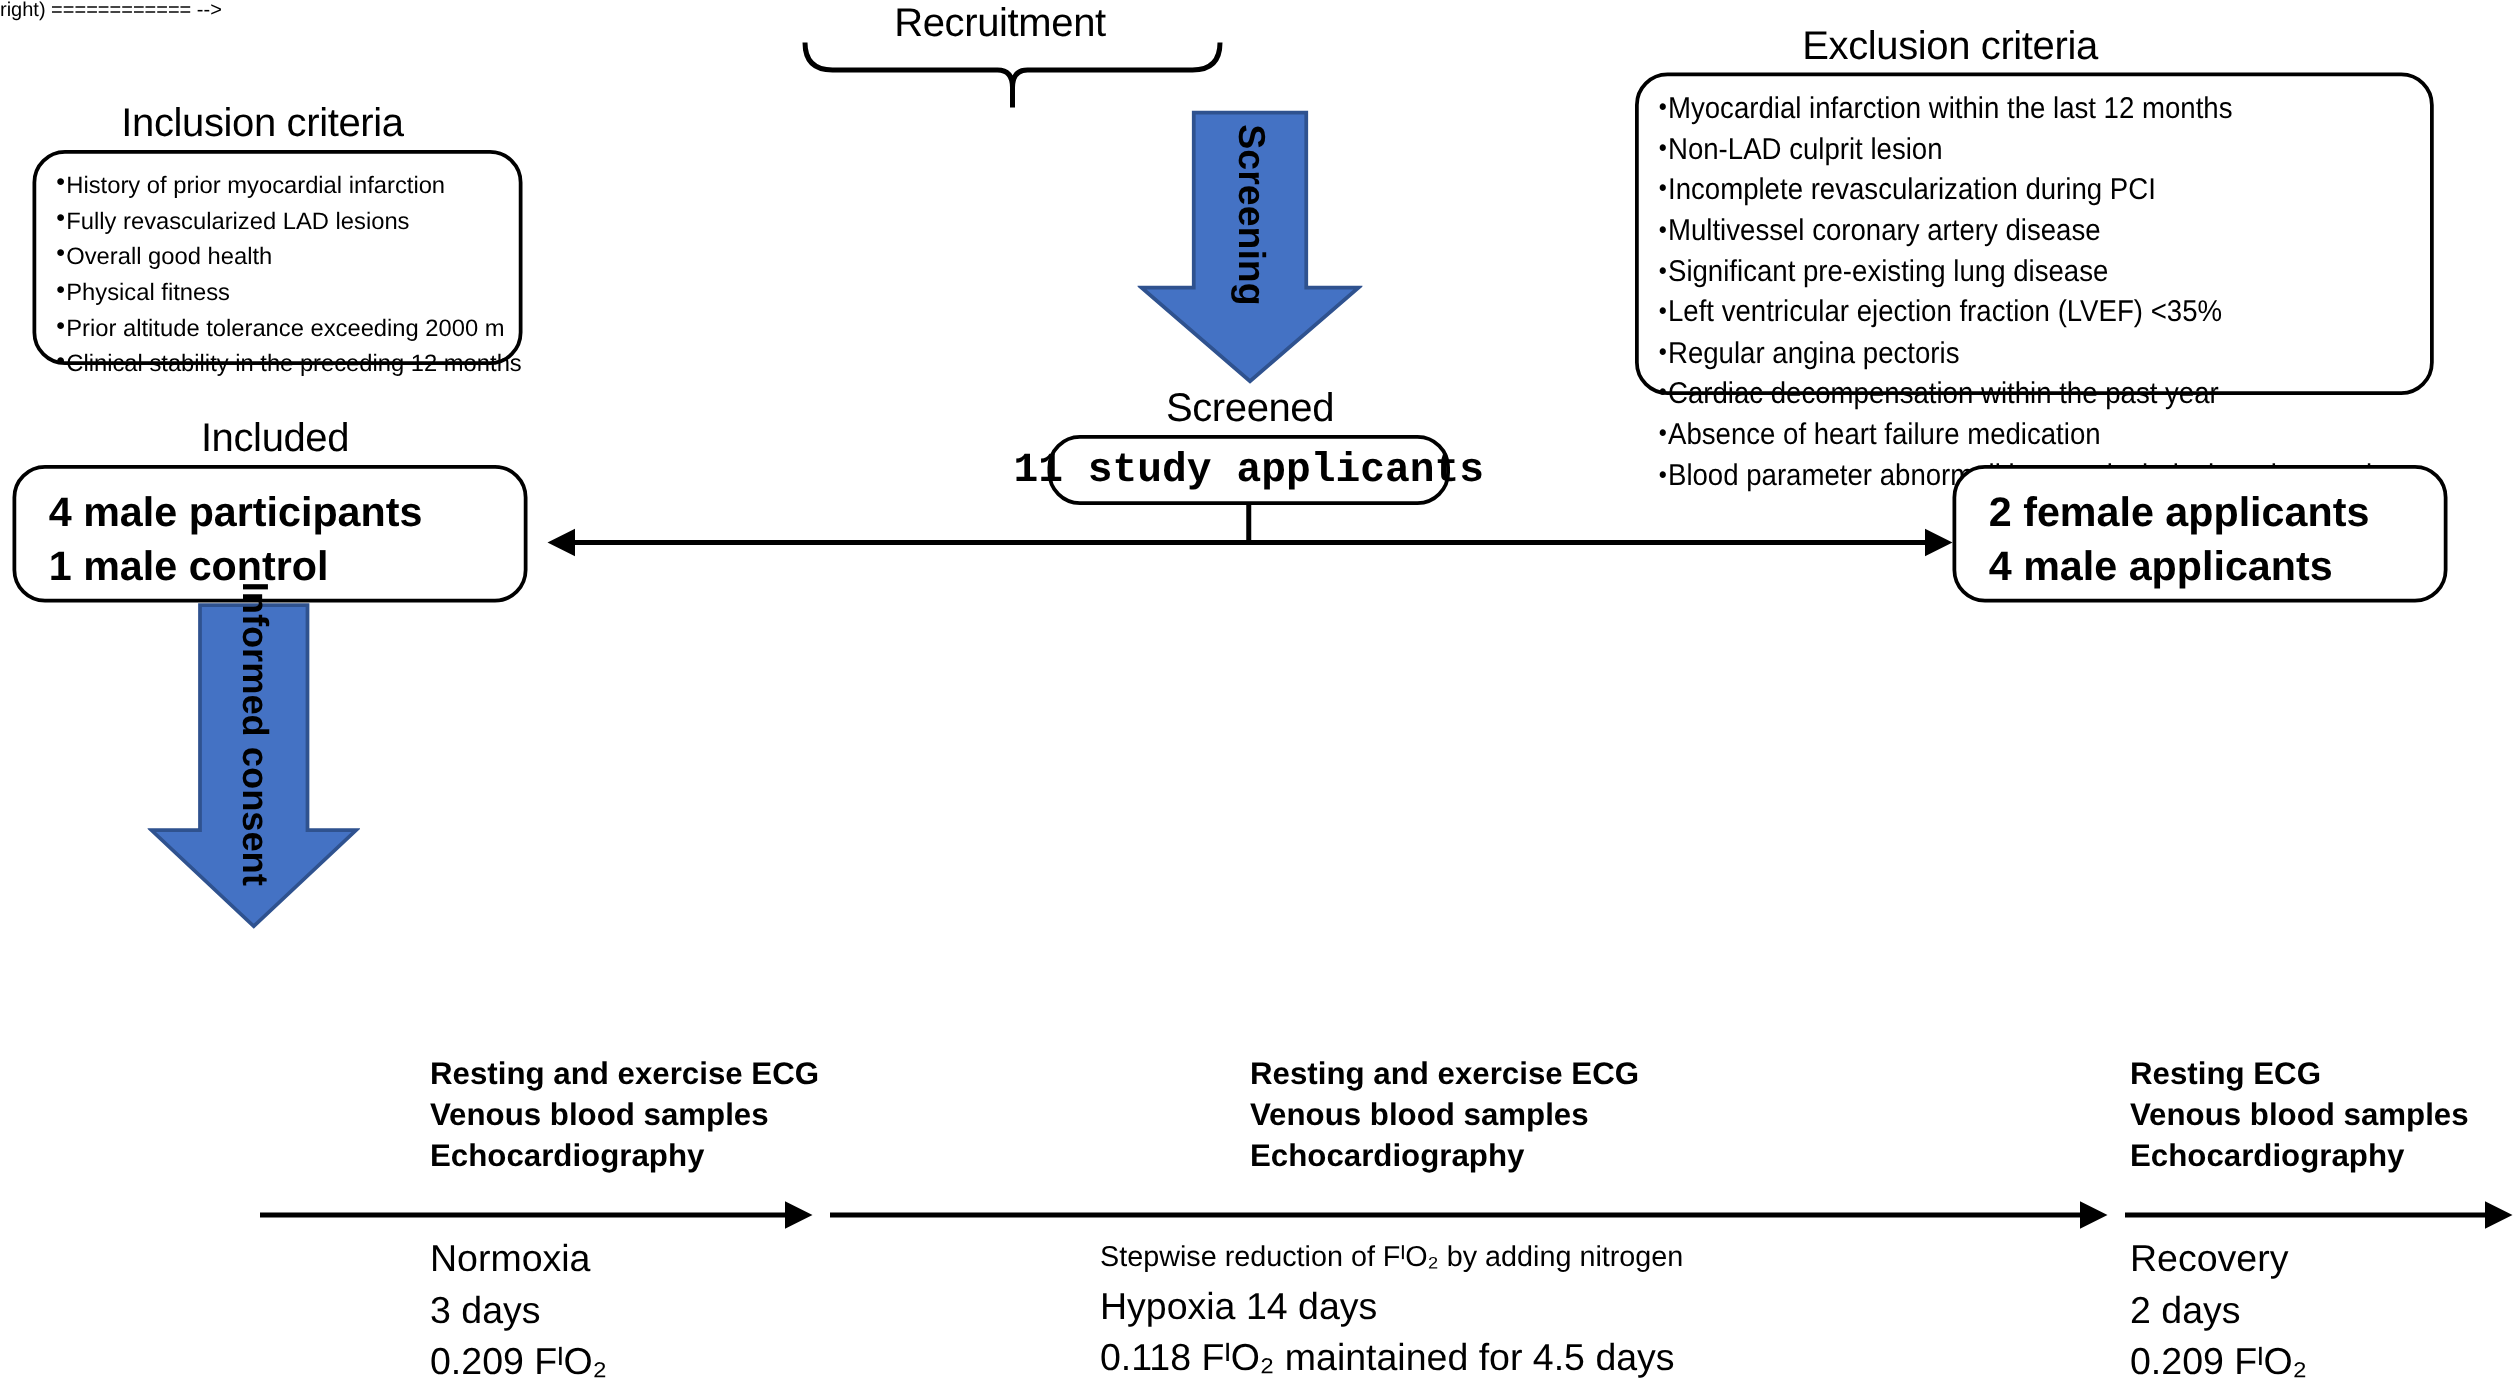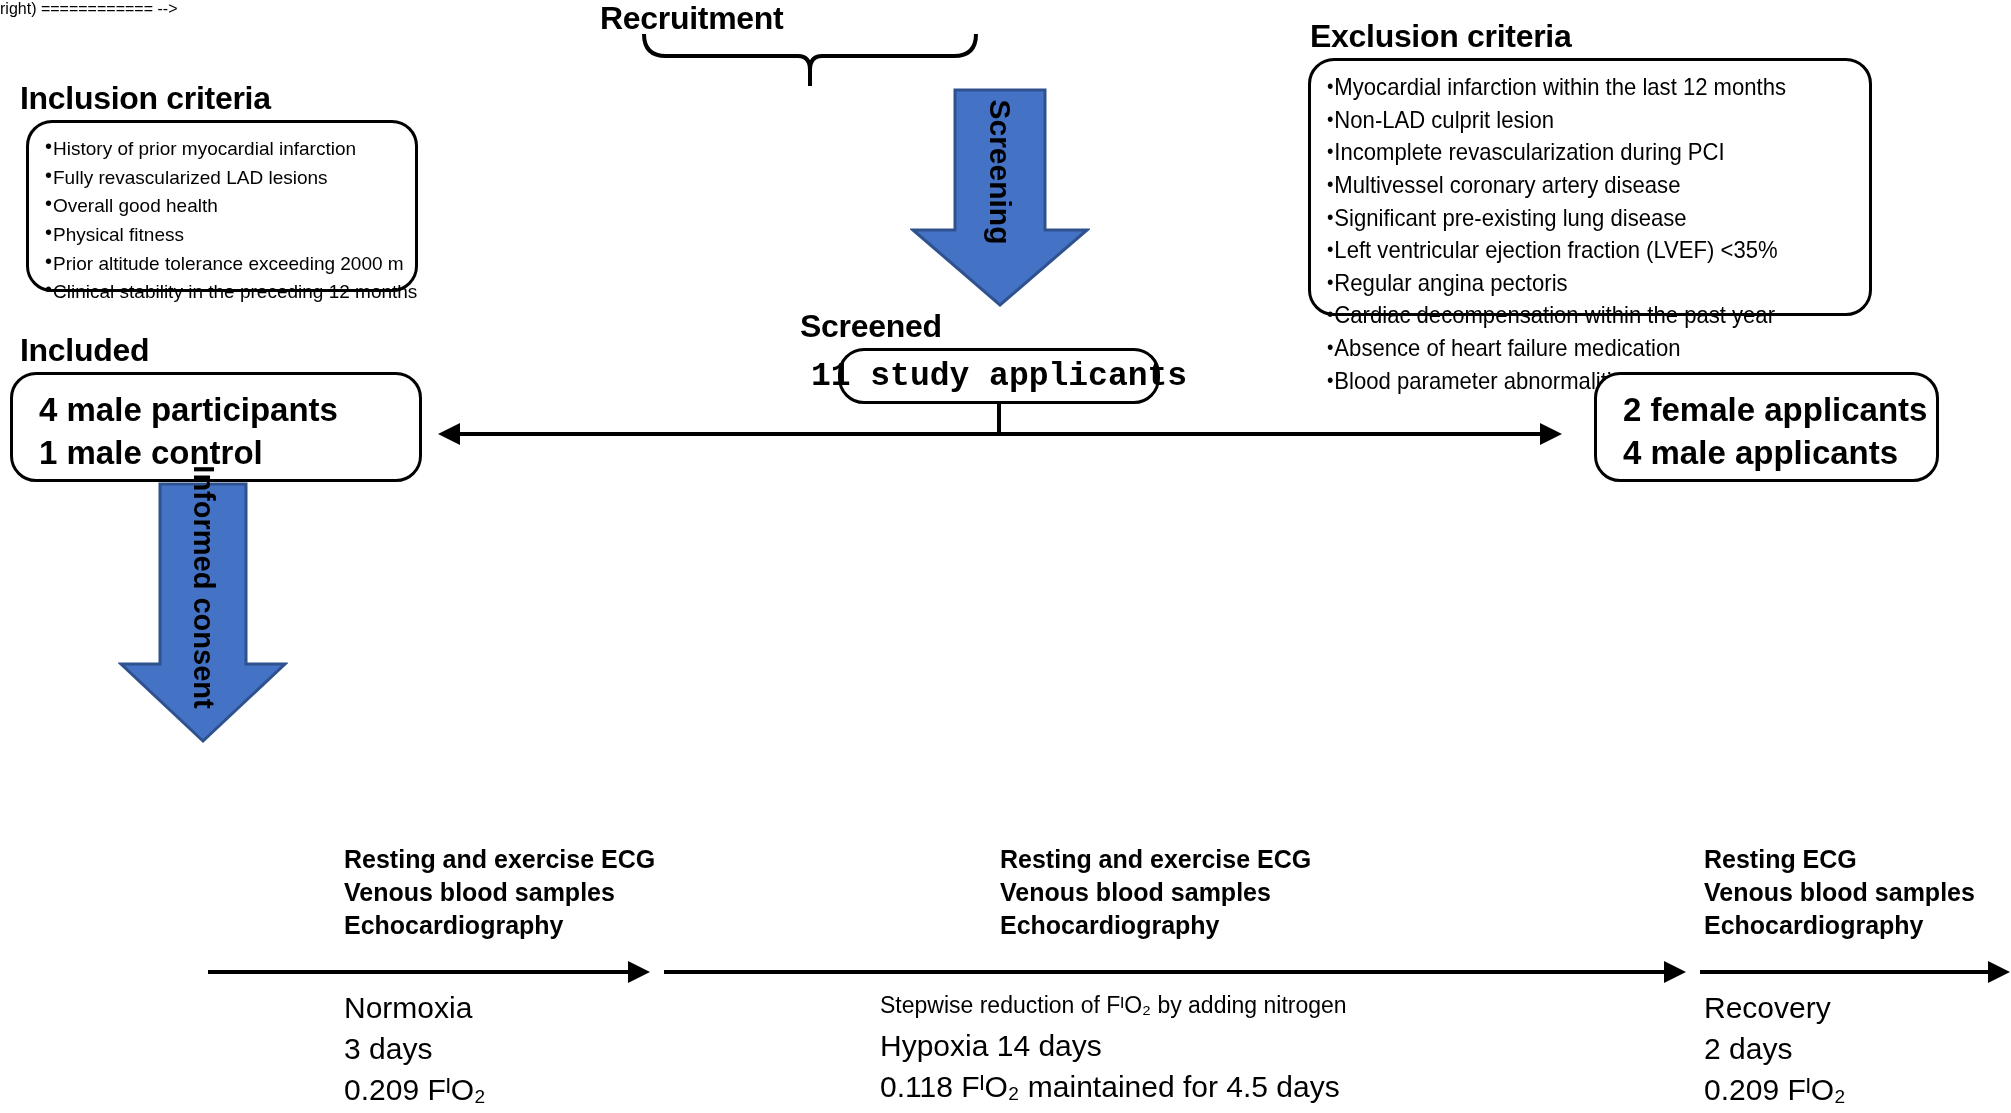--- a/index.html
+++ b/index.html
@@ -15,25 +15,25 @@
     position: relative;
     width: 2011px;
     height: 1113px;
     overflow: hidden;
     background: #ffffff;
   }
   .abs { position: absolute; }
 
   
   .heading {
-    font-weight: bold;
+    font-weight: normal;
     font-size: 30px;
     letter-spacing: -0.3px;
     white-space: nowrap;
-    text-align: left;
+    text-align: center;
   }
   .heading-lg { font-size: 32px; }
 
   
   .rbox {
     box-sizing: border-box;
     border: 3px solid #000000;
     border-radius: 26px;
     background: #ffffff;
   }
@@ -156,21 +156,21 @@
       <li>Overall good health</li>
       <li>Physical fitness</li>
       <li>Prior altitude tolerance exceeding 2000 m</li>
       <li>Clinical stability in the preceding 12 months</li>
     </ul>
   </div>
 
   
   <div class="abs heading heading-lg" style="left:1310px; top:18px; width:500px;">Exclusion criteria</div>
 
-  <div class="abs rbox" style="left:1308px; top:58px; width:564px; height:258px;">
+  <div class="abs rbox" style="left:1308px; top:58px; width:639px; height:258px;">
     <ul class="criteria-list criteria-narrow">
       <li>Myocardial infarction within the last 12 months</li>
       <li>Non-LAD culprit lesion</li>
       <li>Incomplete revascularization during PCI</li>
       <li>Multivessel coronary artery disease</li>
       <li>Significant pre-existing lung disease</li>
       <li>Left ventricular ejection fraction (LVEF) &lt;35%</li>
       <li>Regular angina pectoris</li>
       <li>Cardiac decompensation within the past year</li>
       <li>Absence of heart failure medication</li>
@@ -206,21 +206,21 @@
 
   <div class="abs rbox" style="left:10px; top:372px; width:412px; height:110px;">
     <ul class="valbox-lines">
       <li>4 male participants</li>
       <li>1 male control</li>
     </ul>
   </div>
 
   
 
-  <div class="abs rbox" style="left:1562px; top:372px; width:345px; height:110px;margin-left:32px;">
+  <div class="abs rbox" style="left:1562px; top:372px; width:396px; height:110px;">
     <ul class="valbox-lines">
       <li>2 female applicants</li>
       <li>4 male applicants</li>
     </ul>
   </div>
 
   
   <div class="abs" style="left:118px; top:482px; width:170px; height:262px;">
     <svg width="170" height="262" viewBox="0 0 170 262">
       <path d="M42,2 L128,2 L128,182 L167,182 L85,259 L3,182 L42,182 Z" fill="#4472C4" stroke="#2F528F" stroke-width="3"></path>

